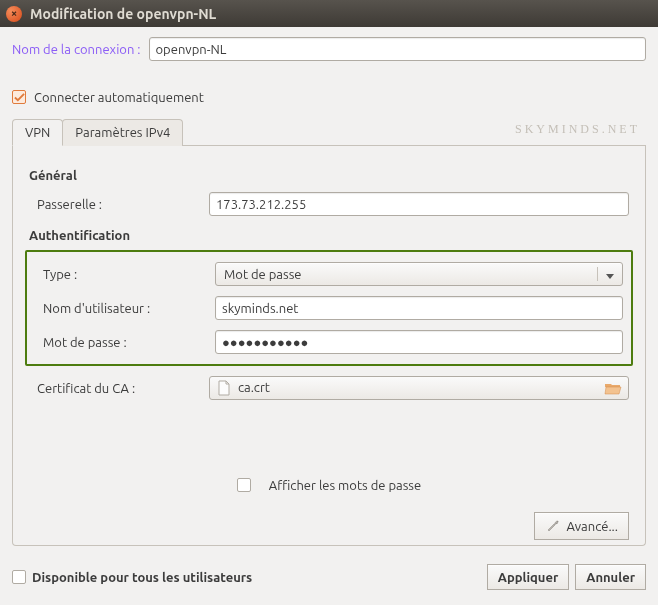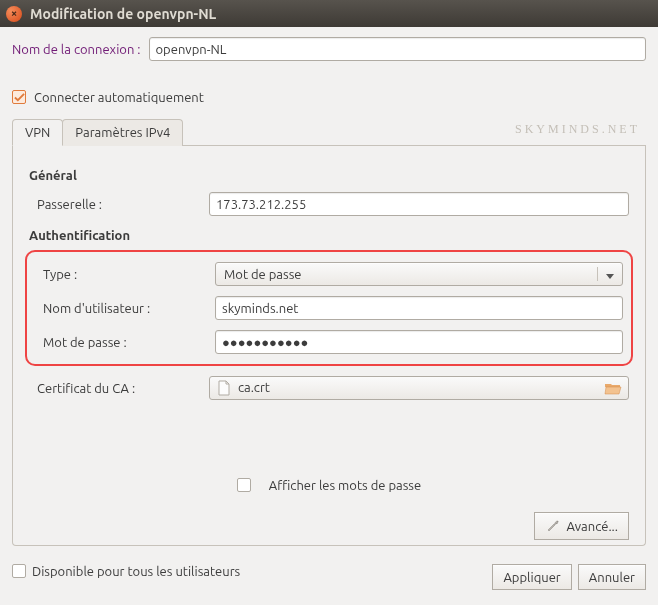--- a/index.html
+++ b/index.html
@@ -5,57 +5,57 @@
 * { box-sizing: border-box; font-family: "Ubuntu", "Segoe UI", sans-serif; font-size: 13px; }
 body { margin: 0; background: #f2f1f0; color: #3c3c3c; width: 658px; }
 
 .titlebar { background: linear-gradient(#57534d, #3e3a35); color: #dfdbd2; height: 27px; display: flex; align-items: center; padding: 0 6px; gap: 8px; }
 .titlebar .close-btn { width: 16px; height: 16px; border-radius: 50%; background: radial-gradient(circle at 30% 30%, #f58c5a, #d84b1a); display: flex; align-items: center; justify-content: center; cursor: pointer; }
 .titlebar .close-x { color: #4a2a1a; font-size: 11px; line-height: 1; font-weight: bold; }
 .titlebar-title { font-weight: bold; font-size: 14px; }
 
 .content { padding: 10px 12px 14px; }
 .row { display: flex; align-items: center; gap: 8px; margin-bottom: 10px; }
-.label { color: #701a75; }
+.label { color: #8b5cf6; }
 .input-text { flex: 1; background: #fff; border: 1px solid #b0aba3; border-radius: 3px; padding: 4px 6px; box-shadow: inset 0 1px 1px rgba(0,0,0,.08); color: #3c3c3c; }
 
 .cb { width: 14px; height: 14px; border: 1px solid #b0aba3; border-radius: 2px; background: #fff; display: inline-flex; align-items: center; justify-content: center; }
 .cb.checked { background: #fdebdd; border-color: #e07b3c; }
 .cb.checked svg { display:block; }
 .cb svg { display:none; width: 11px; height: 11px; }
 
 .tabs { position: relative; display: flex; border-bottom: 1px solid #c7c2ba; margin-top: 4px; }
 .tab { padding: 5px 12px 6px; border: 1px solid #c7c2ba; border-bottom: none; border-top-left-radius: 4px; border-top-right-radius: 4px; background: #ece9e5; margin-right: -1px; position: relative; top: 1px; cursor: pointer; }
 .tab.active { background: #f2f1f0; z-index: 2; border-bottom: 1px solid #f2f1f0; }
 .watermark { position: absolute; right: 6px; top: 4px; color: #c4bfb7; letter-spacing: 3px; font-size: 12px; font-family: Georgia, serif; pointer-events: none; }
 
 .tab-panel { border: 1px solid #c7c2ba; border-top: none; border-bottom-left-radius: 4px; border-bottom-right-radius: 4px; padding: 16px 16px 5px; }
 
 .section-title { font-weight: bold; margin: 6px 0 10px; }
 .form-grid { display: grid; grid-template-columns: 180px 1fr; row-gap: 10px; align-items: center; margin-bottom: 12px; }
 .form-grid .flabel { padding-left: 8px; }
 
-.highlight-box { border: 2px solid #ef4444; border-radius: 10px; padding: 10px 8px; margin: -2px -4px 10px; }
+.highlight-box { border: 2px solid #4d7c0f; border-radius: 2px; padding: 10px 8px; margin: -2px -4px 10px; }
 
 .combo { display: flex; align-items: center; justify-content: space-between; background: linear-gradient(#fafafa,#ece9e5); border: 1px solid #b0aba3; border-radius: 3px; padding: 4px 8px; cursor: pointer; box-shadow: 0 1px 0 rgba(255,255,255,.6) inset; }
 .combo .arrow { border-left: 1px solid #c7c2ba; padding-left: 8px; color: #777; }
 
 .filechooser { display: flex; align-items: flex-start; background: linear-gradient(#fafafa,#ece9e5); border: 1px solid #b0aba3; border-radius: 3px; padding: 3px 6px; cursor: pointer; }
 .filechooser .ficon { width: 16px; height: 16px; margin-right: 6px; }
 .filechooser .fname { flex: 1; text-align: left; }
 .filechooser .fopen { width: 18px; height: 16px; }
 
 .spacer-large { height: 60px; }
 .showpw-row { display: flex; align-items: center; gap: 18px; justify-content: center; margin: 6px 0 20px; }
 
 .adv-row { display: flex; justify-content: flex-end; }
 .btn { background: linear-gradient(#fafafa,#ece9e5); border: 1px solid #b0aba3; border-radius: 0; padding: 5px 10px; display: inline-flex; align-items: center; gap: 6px; cursor: pointer; box-shadow: 0 1px 0 rgba(255,255,255,.6) inset; }
 .btn .gear { width: 16px; height: 16px; }
 
-.footer { display: flex; align-items: flex-start; padding: 6px 0 0; margin-top: 12px; gap: 8px; }
+.footer { display: flex; align-items: center; padding: 6px 0 0; margin-top: 12px; gap: 8px; font-weight: bold; }
 .footer .left { display: flex; align-items: center; gap: 6px; }
 .footer .right { margin-left: auto; display: flex; gap: 6px; }
 
 .tri-down { display:inline-block; width:0; height:0; border-left:4px solid transparent; border-right:4px solid transparent; border-top:5px solid #555; }
 </style>
 </head>
 <body>
 
 <div class="titlebar">
   <div class="close-btn">

